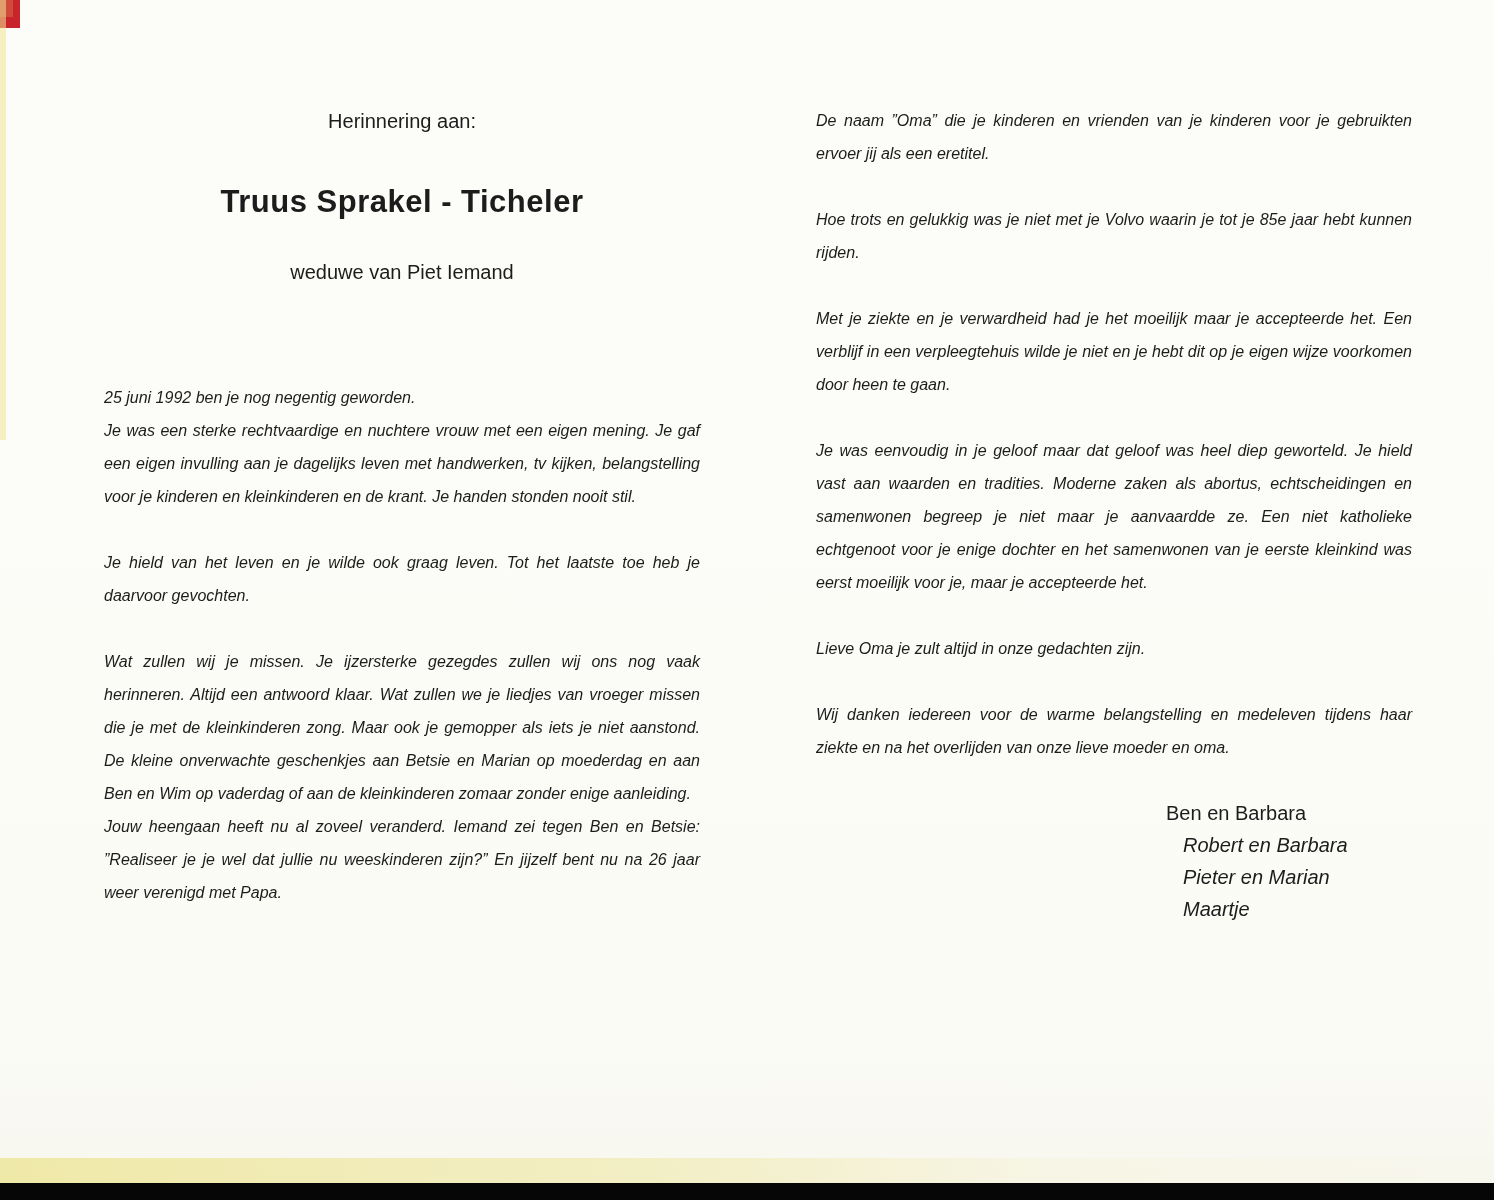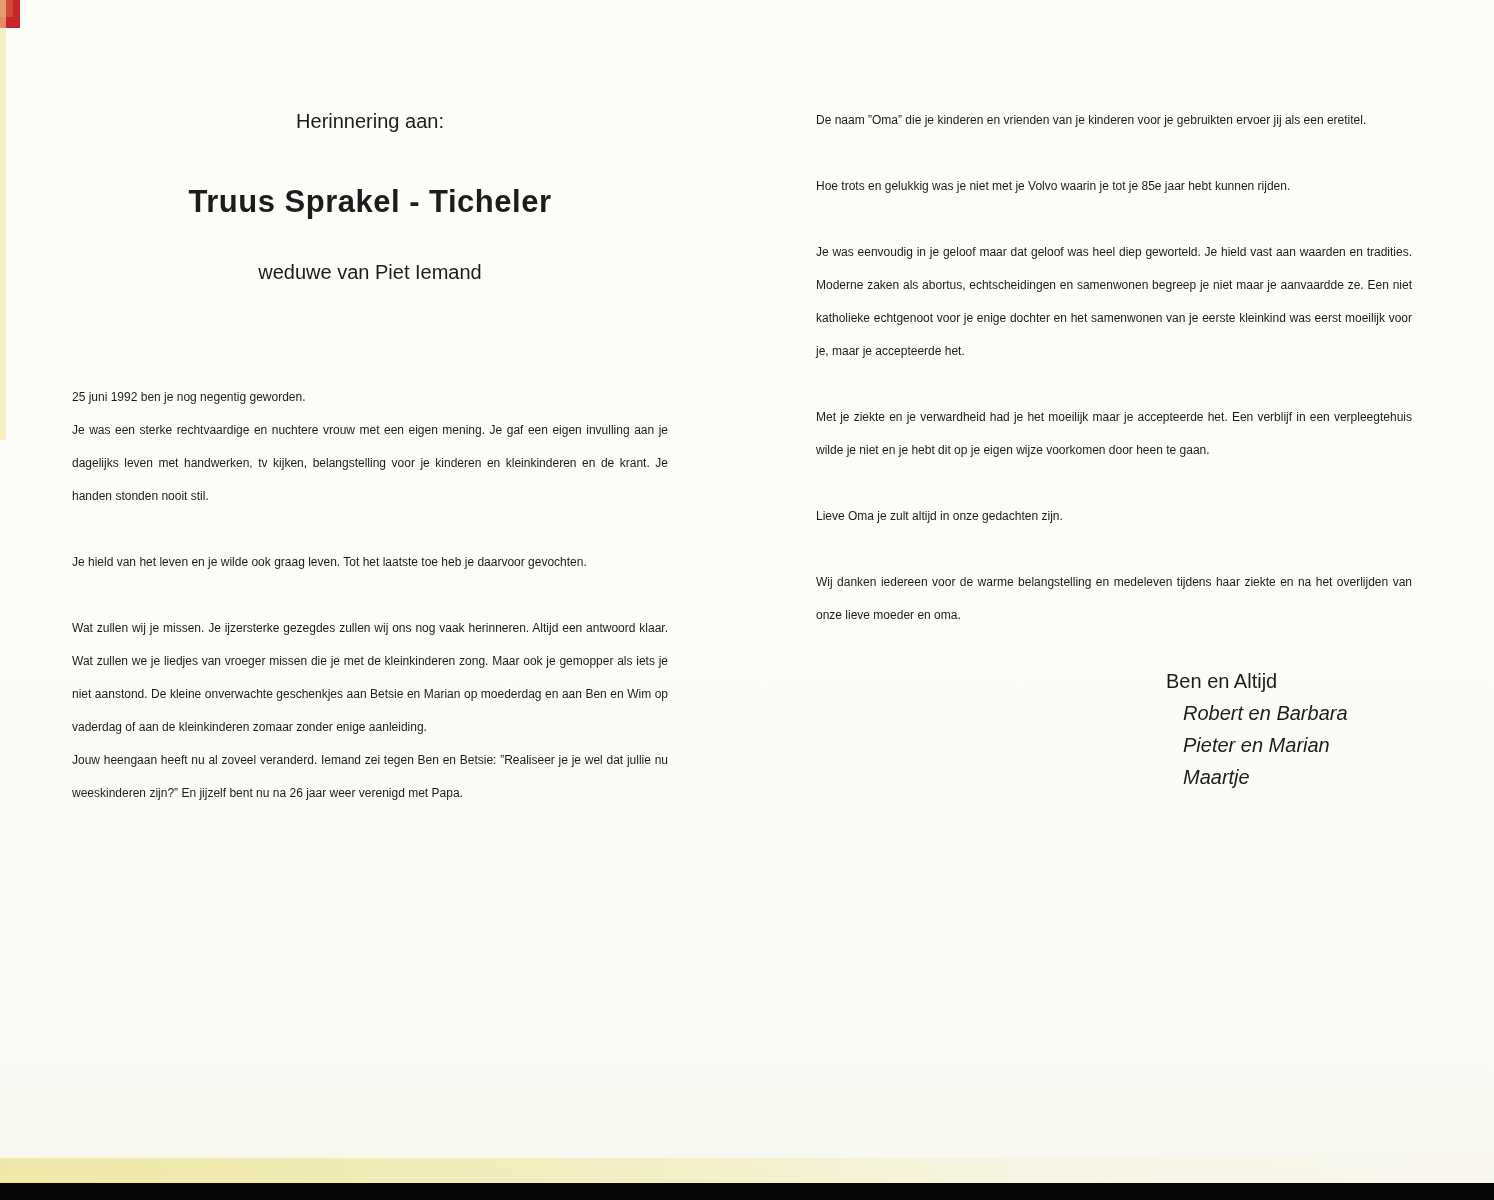--- a/index.html
+++ b/index.html
@@ -18,21 +18,21 @@
   .page {
     position: absolute;
     inset: 0;
     background: linear-gradient(180deg, #fcfcf9 0%, #fbfbf6 85%, #f7f6ee 100%);
   }
   .col {
     position: absolute;
     top: 0;
     width: 596px;
   }
-  .col-left  { left: 72px; }
+  .col-left  { left: 104px; }
   .col-right { left: 816px; padding-top: 104px; box-sizing: border-box; }
 
   .header { text-align: center; }
   .pretitle {
     margin-top: 108px;
     font-size: 20px;
     line-height: 26px;
   }
   .title {
     margin: 48px 0 0 0;
@@ -43,25 +43,26 @@
   }
   .subtitle {
     margin-top: 37px;
     font-size: 20px;
     line-height: 26px;
   }
   .body-text { margin-top: 96px; }
 
   p.para {
     margin: 0 0 33px 0;
-    font-size: 12px;
+    font-size: 16px;
     line-height: 33px;
     text-align: justify;
     white-space: pre-line;
     hyphens: auto;
+    font-style: italic;
   }
   p.para:last-child { margin-bottom: 0; }
 
   .signatures {
     margin-top: 10px;
     padding-left: 350px;
     font-size: 20px;
     line-height: 32px;
   }
   .sig.italic {
@@ -111,27 +112,27 @@
 Je was een sterke rechtvaardige en nuchtere vrouw met een eigen mening. Je gaf een eigen invulling aan je dagelijks leven met handwerken, tv kijken, belangstelling voor je kinderen en kleinkinderen en de krant. Je handen stonden nooit stil.</p>
       <p class="para">Je hield van het leven en je wilde ook graag leven. Tot het laatste toe heb je daarvoor gevochten.</p>
       <p class="para">Wat zullen wij je missen. Je ijzersterke gezegdes zullen wij ons nog vaak herinneren. Altijd een antwoord klaar. Wat zullen we je liedjes van vroeger missen die je met de kleinkinderen zong. Maar ook je gemopper als iets je niet aanstond. De kleine onverwachte geschenkjes aan Betsie en Marian op moederdag en aan Ben en Wim op vaderdag of aan de kleinkinderen zomaar zonder enige aanleiding.
 Jouw heengaan heeft nu al zoveel veranderd. Iemand zei tegen Ben en Betsie: ”Realiseer je je wel dat jullie nu weeskinderen zijn?” En jijzelf bent nu na 26 jaar weer verenigd met Papa.</p>
     </div>
   </div>
 
   <div class="col col-right">
     <p class="para">De naam ”Oma” die je kinderen en vrienden van je kinderen voor je gebruikten ervoer jij als een eretitel.</p>
     <p class="para">Hoe trots en gelukkig was je niet met je Volvo waarin je tot je 85e jaar hebt kunnen rijden.</p>
+    <p class="para">Met je ziekte en je verwardheid had je het moeilijk maar je accepteerde het. Een verblijf in een verpleegtehuis wilde je niet en je hebt dit op je eigen wijze voorkomen door heen te gaan.</p>
     <p class="para">Je was eenvoudig in je geloof maar dat geloof was heel diep geworteld. Je hield vast aan waarden en tradities. Moderne zaken als abortus, echtscheidingen en samenwonen begreep je niet maar je aanvaardde ze. Een niet katholieke echtgenoot voor je enige dochter en het samenwonen van je eerste kleinkind was eerst moeilijk voor je, maar je accepteerde het.</p>
-    <p class="para">Met je ziekte en je verwardheid had je het moeilijk maar je accepteerde het. Een verblijf in een verpleegtehuis wilde je niet en je hebt dit op je eigen wijze voorkomen door heen te gaan.</p>
     <p class="para">Lieve Oma je zult altijd in onze gedachten zijn.</p>
     <p class="para">Wij danken iedereen voor de warme belangstelling en medeleven tijdens haar ziekte en na het overlijden van onze lieve moeder en oma.</p>
 
     <div class="signatures">
-      <div class="sig">Ben en Altijd</div>
+      <div class="sig">Ben en Barbara</div>
       <div class="sig italic">Robert en Barbara</div>
       <div class="sig italic">Pieter en Marian</div>
       <div class="sig italic">Maartje</div>
     </div>
   </div>
 
   <div class="scan-mark mark-1"></div>
   <div class="scan-mark mark-2"></div>
   <div class="left-edge-strip"></div>
   <div class="bottom-strip"></div>

